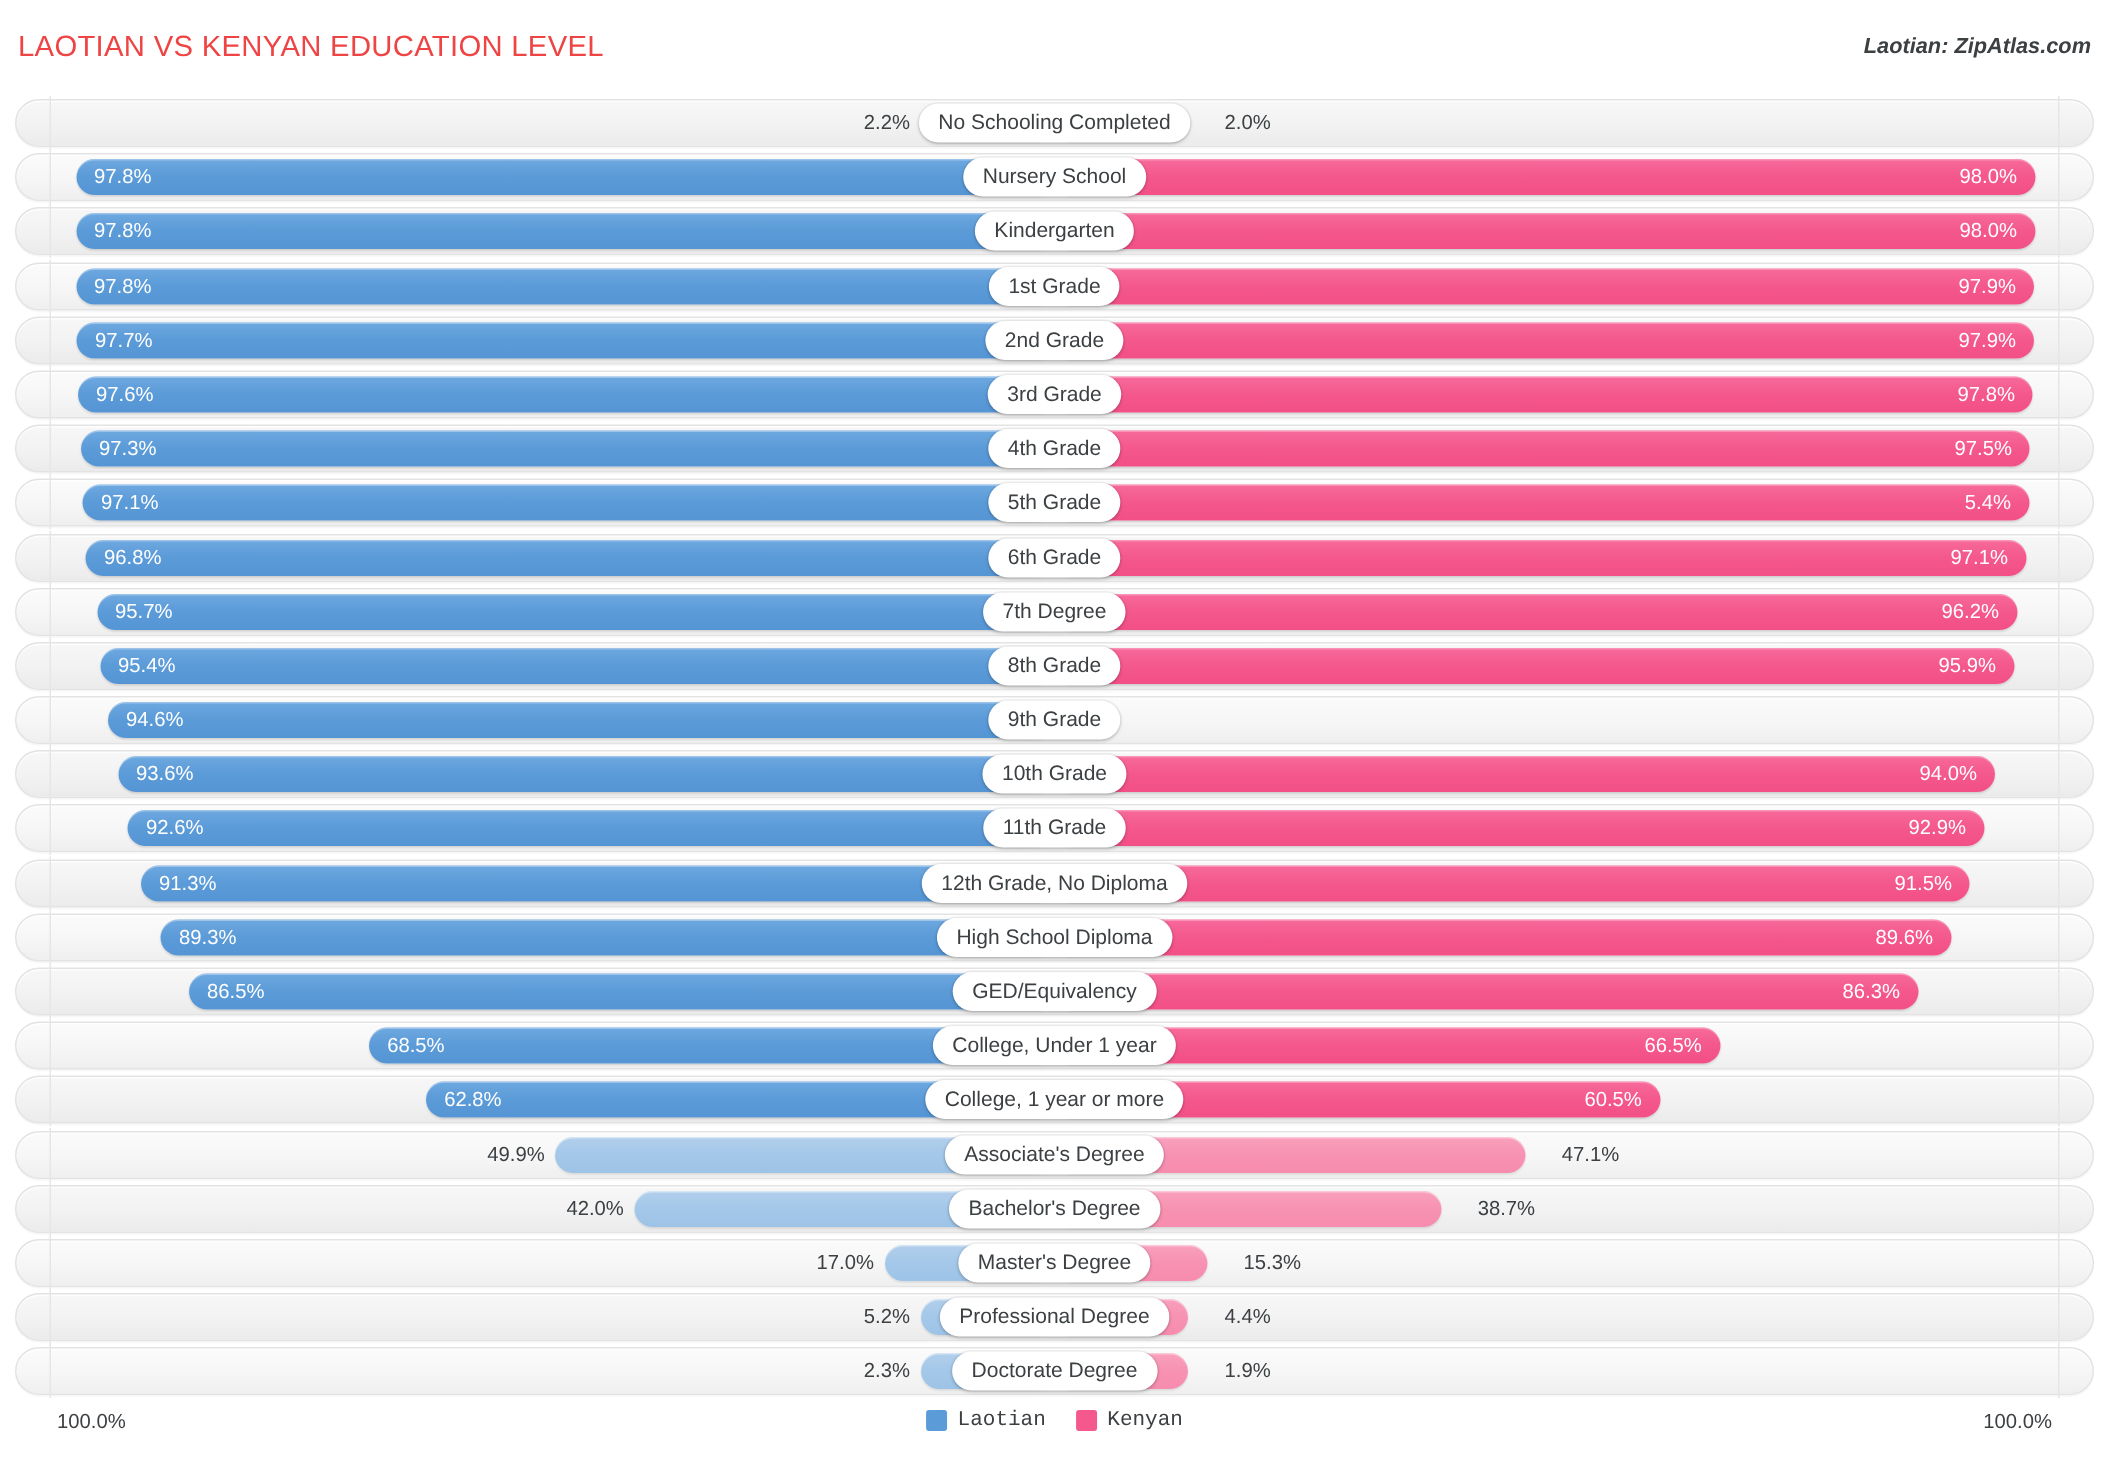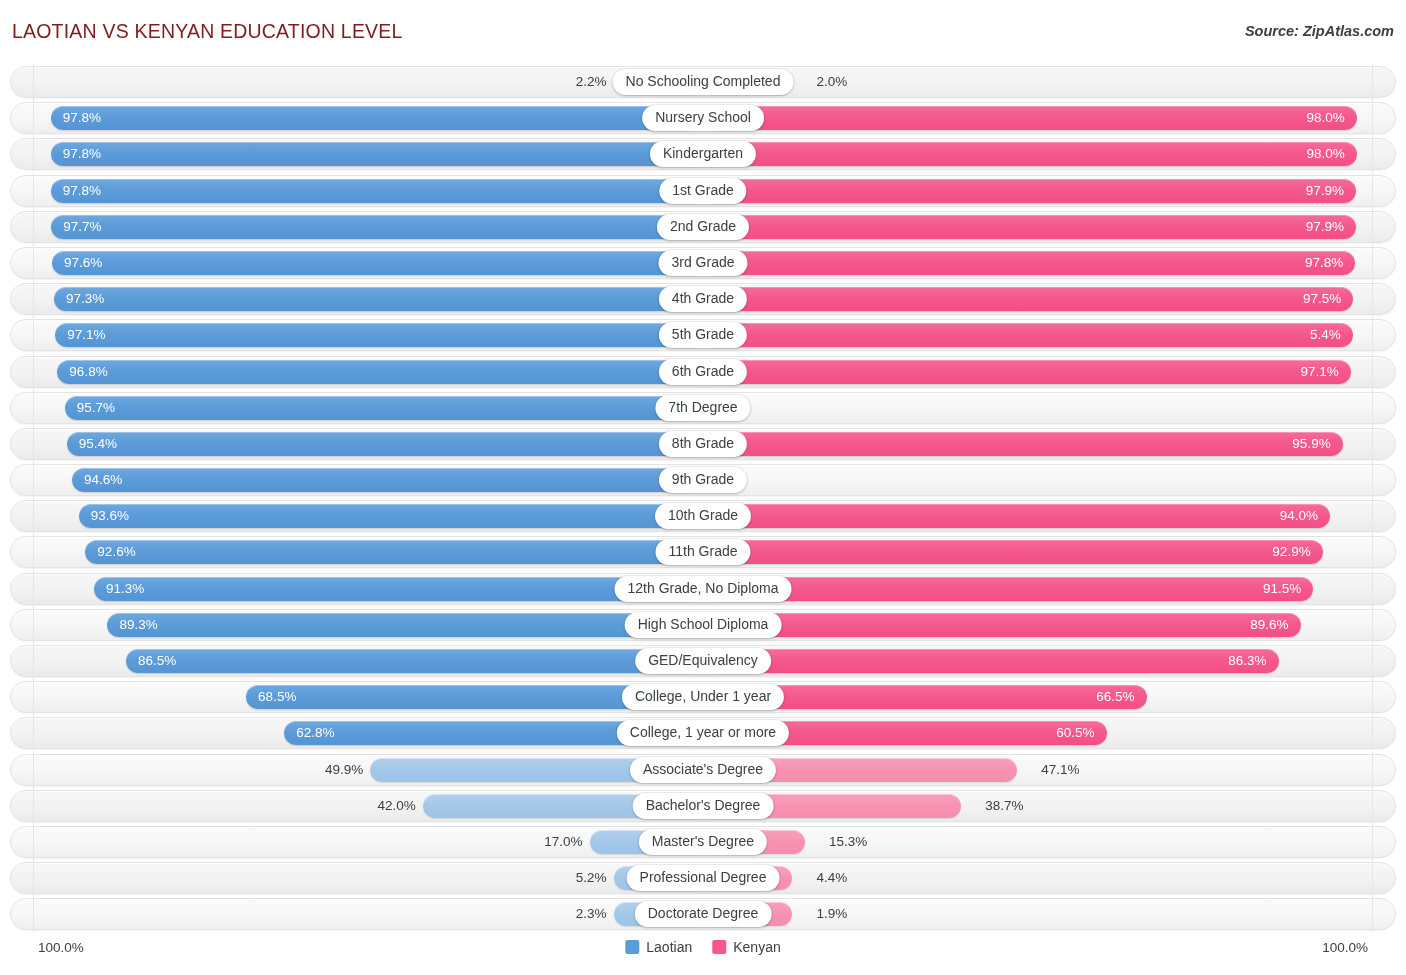--- a/index.html
+++ b/index.html
@@ -9,21 +9,21 @@
     background: #ffffff;
     font-family: "Liberation Sans", sans-serif;
     overflow: hidden;
   }
   #app { position: relative; width: 1406px; height: 975px; }
 
   
   .header { position: absolute; left: 0; top: 0; width: 1406px; height: 62px; }
   .chart-title {
     position: absolute; left: 12px; top: 20px;
-    font-size: 19.5px; color: #7f1d1d; letter-spacing: .2px;
+    font-size: 19.5px; color: #ef4444; letter-spacing: .2px;
     white-space: nowrap;
   }
   .source-note {
     position: absolute; right: 12px; top: 23px;
     font-size: 14.5px; font-style: italic; font-weight: bold;
     color: #3c4043; white-space: nowrap;
   }
 
   
   .rows { position: absolute; left: 0; top: 66px; width: 1406px; }
@@ -117,32 +117,32 @@
   .axis-min, .axis-max {
     position: absolute; top: 2px;
     font-size: 13.5px; color: #3c4043; white-space: nowrap;
   }
   .axis-min { left: 38px; }
   .axis-max { right: 38px; }
   .legend {
     position: absolute; left: 50%; top: 1px; transform: translateX(-50%);
     display: flex; align-items: center; gap: 20px;
   }
-  .legend-item { display: flex; align-items: center; gap: 7px; }
+  .legend-item { display: flex; align-items: center; gap: 7px; font-family: Liberation Mono, monospace; }
   .swatch { width: 14px; height: 14px; border-radius: 2px; display: block; }
   .legend-label { font-size: 14px; color: #3c4043; white-space: nowrap; }
 </style>
 </head>
 <body>
 
 <div id="app">
 
   <div class="header">
     <div class="chart-title">LAOTIAN VS KENYAN EDUCATION LEVEL</div>
-    <div class="source-note">Source: ZipAtlas.com</div>
+    <div class="source-note">Laotian: ZipAtlas.com</div>
   </div>
 
   <div class="rows" id="rows">
       <div class="row">
         <div class="track"></div>
         <div class="guide left"></div>
         <div class="guide right"></div>
         <div class="plot">
           <div class="side l" style="width:6.7%">
             <div class="bar left light" style="left:0;right:0"></div>
@@ -284,20 +284,24 @@
         </div>
       </div>
       <div class="row alt">
         <div class="track"></div>
         <div class="guide left"></div>
         <div class="guide right"></div>
         <div class="plot">
           <div class="side l" style="width:47.85%">
             <div class="bar left" style="left:0;right:0"></div>
             <span class="val l inside">95.7%</span>
+          </div>
+          <div class="side r" style="width:48.1%">
+            <div class="bar right" style="left:0;right:0"></div>
+            <span class="val r inside">96.2%</span>
           </div>
           <div class="cat-pill">7th Degree</div>
         </div>
       </div>
       <div class="row">
         <div class="track"></div>
         <div class="guide left"></div>
         <div class="guide right"></div>
         <div class="plot">
           <div class="side l" style="width:47.7%">

